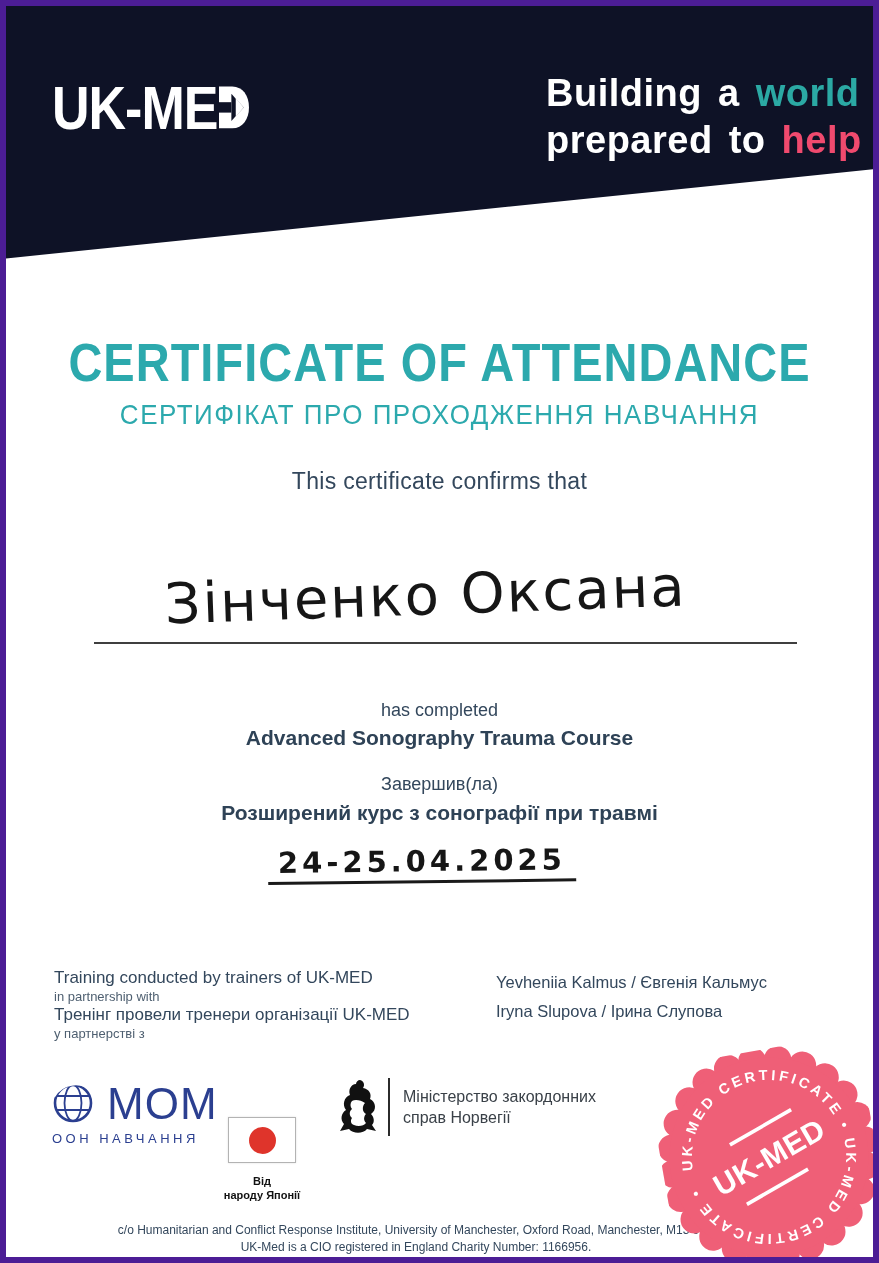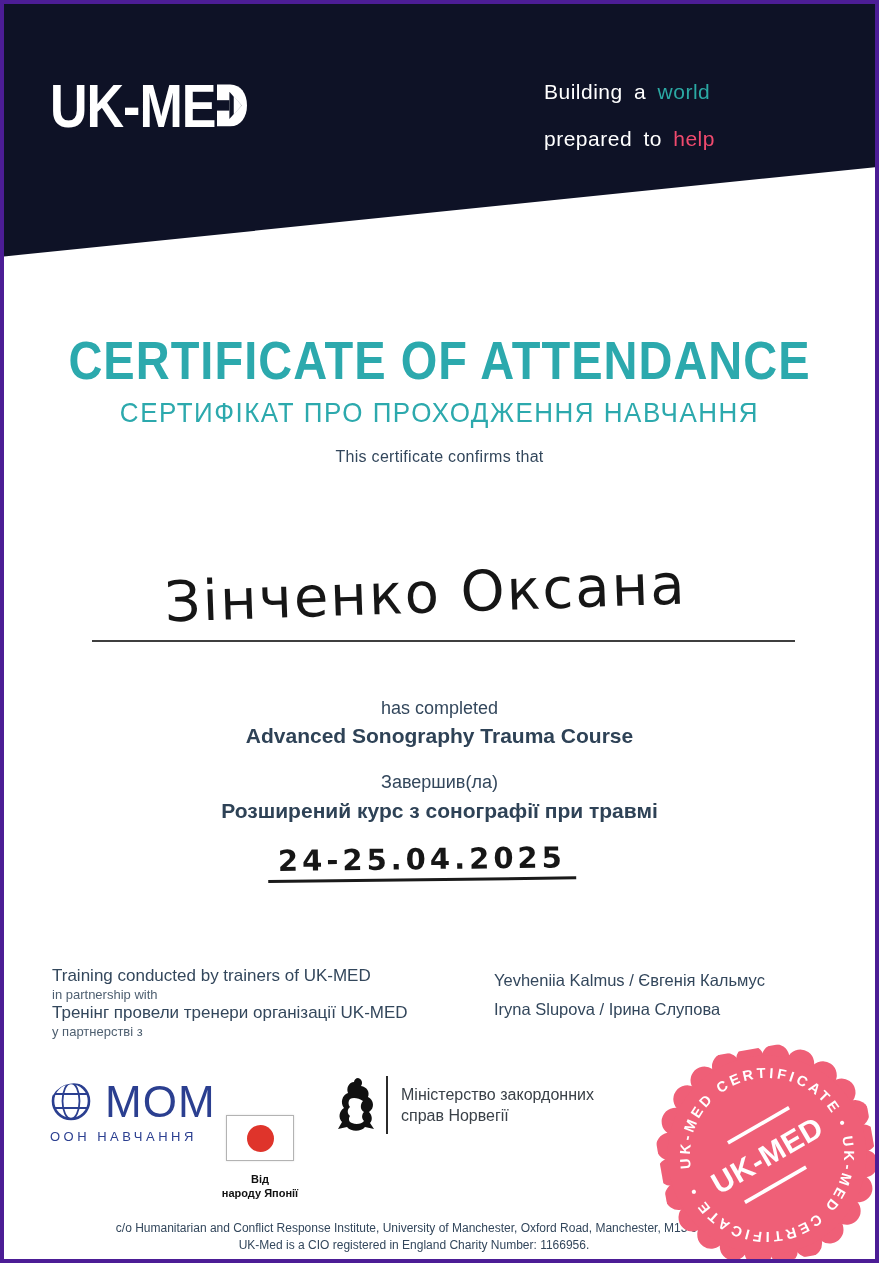--- a/index.html
+++ b/index.html
@@ -1,55 +1,55 @@
 <!DOCTYPE html>
 <html><head>
 <meta charset="utf-8">
 <style>
   * { margin:0; padding:0; box-sizing:border-box; }
   html,body { background:#d8d8d8; }
   body { font-family:"Liberation Sans","DejaVu Sans",sans-serif; }
   .page {
     position:relative; width:879px; height:1263px; background:#ffffff;
-    border:4px solid #4c1d95; overflow:hidden;
+    border:6px solid #4c1d95; overflow:hidden;
   }
 
   
   .header {
     position:absolute; top:0; left:0; width:100%; height:255px;
     background:#0E1226;
     clip-path:polygon(0 0, 100% 0, 100% 64%, 0 99%);
   }
   .logo {
     position:absolute; left:46px; top:66px; display:flex; align-items:center;
     transform:scaleY(1.18); transform-origin:top left;
   }
   .logo .logo-txt {
     color:#ffffff; font-size:52px; font-weight:bold; letter-spacing:-1px;
   }
   .logo svg { margin-left:2px; display:block; }
   .tagline {
-    position:absolute; left:540px; top:64px; font-size:21px; font-weight:normal;
+    position:absolute; left:540px; top:64px; font-size:38px; font-weight:bold;
     line-height:47px; color:#ffffff; letter-spacing:0.5px; word-spacing:5px;
   }
   .tagline .accent-world { color:#2BA9A4; }
   .tagline .accent-help  { color:#F04A6E; }
 
   
   .center-text { position:absolute; left:0; width:100%; text-align:center; }
 
   .heading-en {
     top:324px; color:#2CA9AD; font-weight:bold; font-size:47px; letter-spacing:1px;
     transform:scaleY(1.15); transform-origin:top center;
   }
   .heading-uk {
     top:392px; color:#2CA9AD; font-size:26px; letter-spacing:1.5px;
     transform:scaleY(1.08); transform-origin:top center;
   }
-  .intro-en { top:444px; color:#33475C; font-size:16px; letter-spacing:0.3px; }
+  .intro-en { top:462px; color:#33475C; font-size:23px; letter-spacing:0.3px; }
   .intro-uk { top:491px; color:#33475C; font-size:20px; letter-spacing:0.3px; }
 
   
   .handwritten-name {
     top:556px; font-size:56px; color:#161616;
     font-family:"DejaVu Sans",sans-serif;
     transform:rotate(-2deg) translateX(-14px); letter-spacing:2px;
   }
   .name-line {
     position:absolute; left:88px; width:703px; top:636px; height:2px; background:#3f3f3f;

